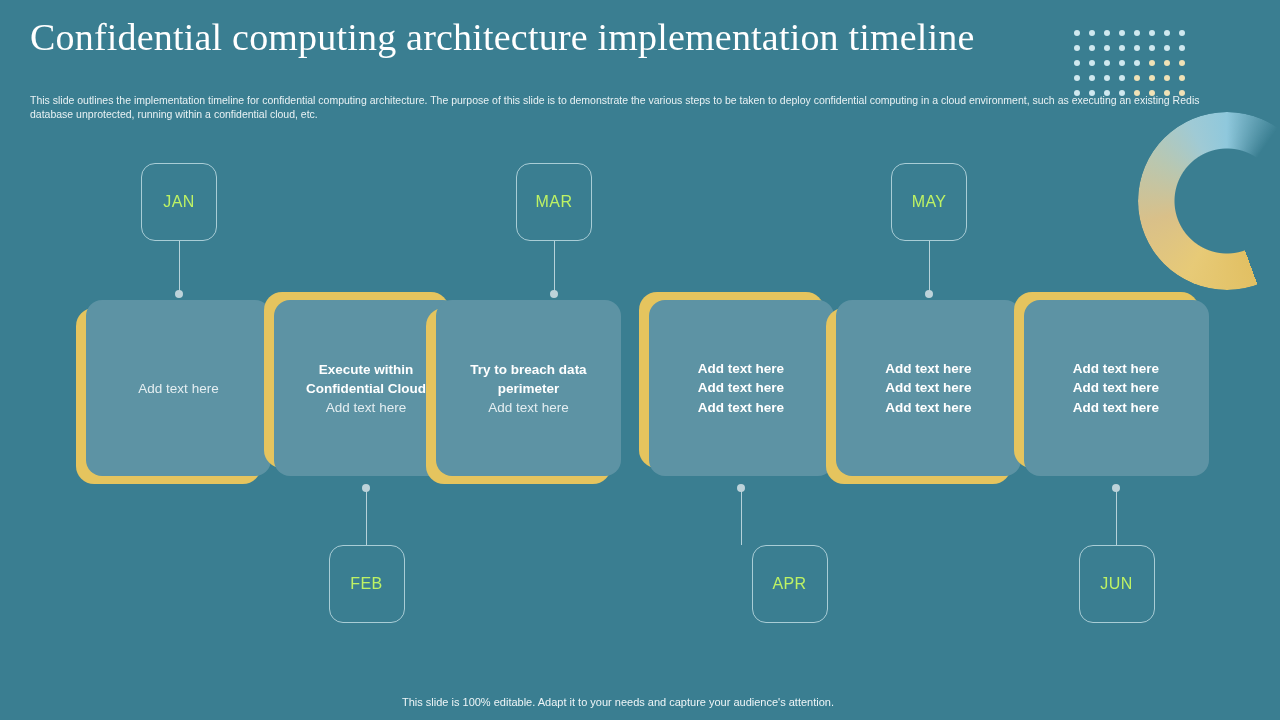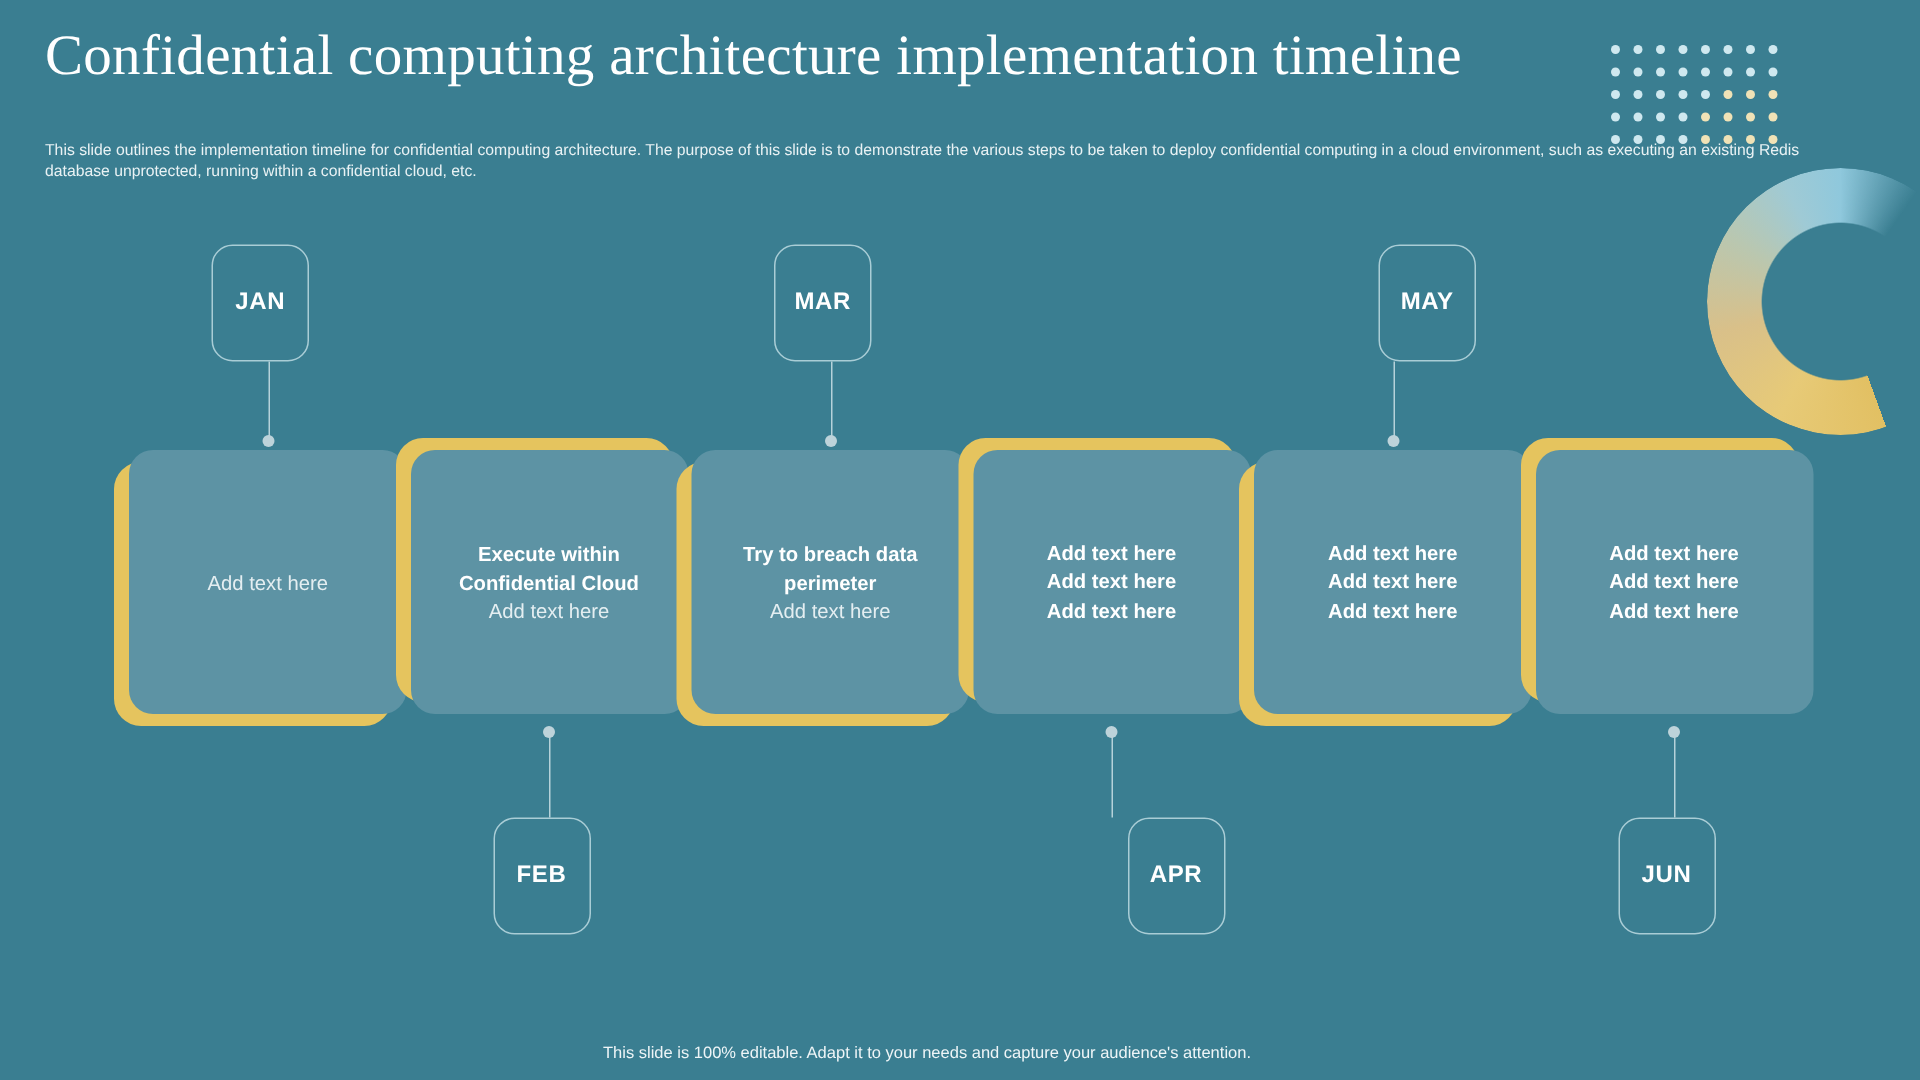--- a/index.html
+++ b/index.html
@@ -75,26 +75,26 @@
 
   
   #timeline {
     position: absolute;
     left: 0; top: 0;
     width: 1280px; height: 720px;
   }
 
   .month-bubble {
     position: absolute;
-    width: 65px; height: 78px;
+    width: 76px; height: 78px;
     border: 1px solid #a9cdd6;
     border-radius: 14px;
-    color: #ffffff;
+    color: #bef264;
     font-size: 16px;
-    font-weight: bold;
+    font-weight: normal;
     display: flex;
     align-items: center;
     justify-content: center;
     letter-spacing: 0.4px;
   }
 
   .connector {
     position: absolute;
     width: 1px;
     background: #b6d2da;
@@ -237,21 +237,21 @@
           <div>Confidential Cloud</div>
         </div>
         <div class="card-sub">Add text here</div>
       </div>
     </div>
     <div class="month-bubble" style="left: 328.5px; top: 545px;">
       <span>FEB</span>
     </div>
     <div class="connector" style="left: 366px; top: 488px; height: 57px;"></div>
     <div class="connector-dot" style="left: 362px; top: 484px;"></div>
-    <div class="card-slot accent-down" style="left: 461px;">
+    <div class="card-slot accent-down" style="left: 436px;">
       <div class="card-accent"></div>
       <div class="card-face">
         <div class="card-head">
           <div>Try to breach data</div>
           <div>perimeter</div>
         </div>
         <div class="card-sub">Add text here</div>
       </div>
     </div>
     <div class="month-bubble" style="left: 516px; top: 163px;">
@@ -277,21 +277,21 @@
     <div class="card-slot accent-down" style="left: 836px;">
       <div class="card-accent"></div>
       <div class="card-face">
         <div class="card-lines">
           <div>Add text here</div>
           <div>Add text here</div>
           <div>Add text here</div>
         </div>
       </div>
     </div>
-    <div class="month-bubble" style="left: 891px; top: 163px; margin-left: 28px;">
+    <div class="month-bubble" style="left: 891px; top: 163px;">
       <span>MAY</span>
     </div>
     <div class="connector" style="left: 928.5px; top: 241px; height: 53px;"></div>
     <div class="connector-dot" style="left: 924.5px; top: 290px;"></div>
     <div class="card-slot accent-up" style="left: 1023.5px;">
       <div class="card-accent"></div>
       <div class="card-face">
         <div class="card-lines">
           <div>Add text here</div>
           <div>Add text here</div>

